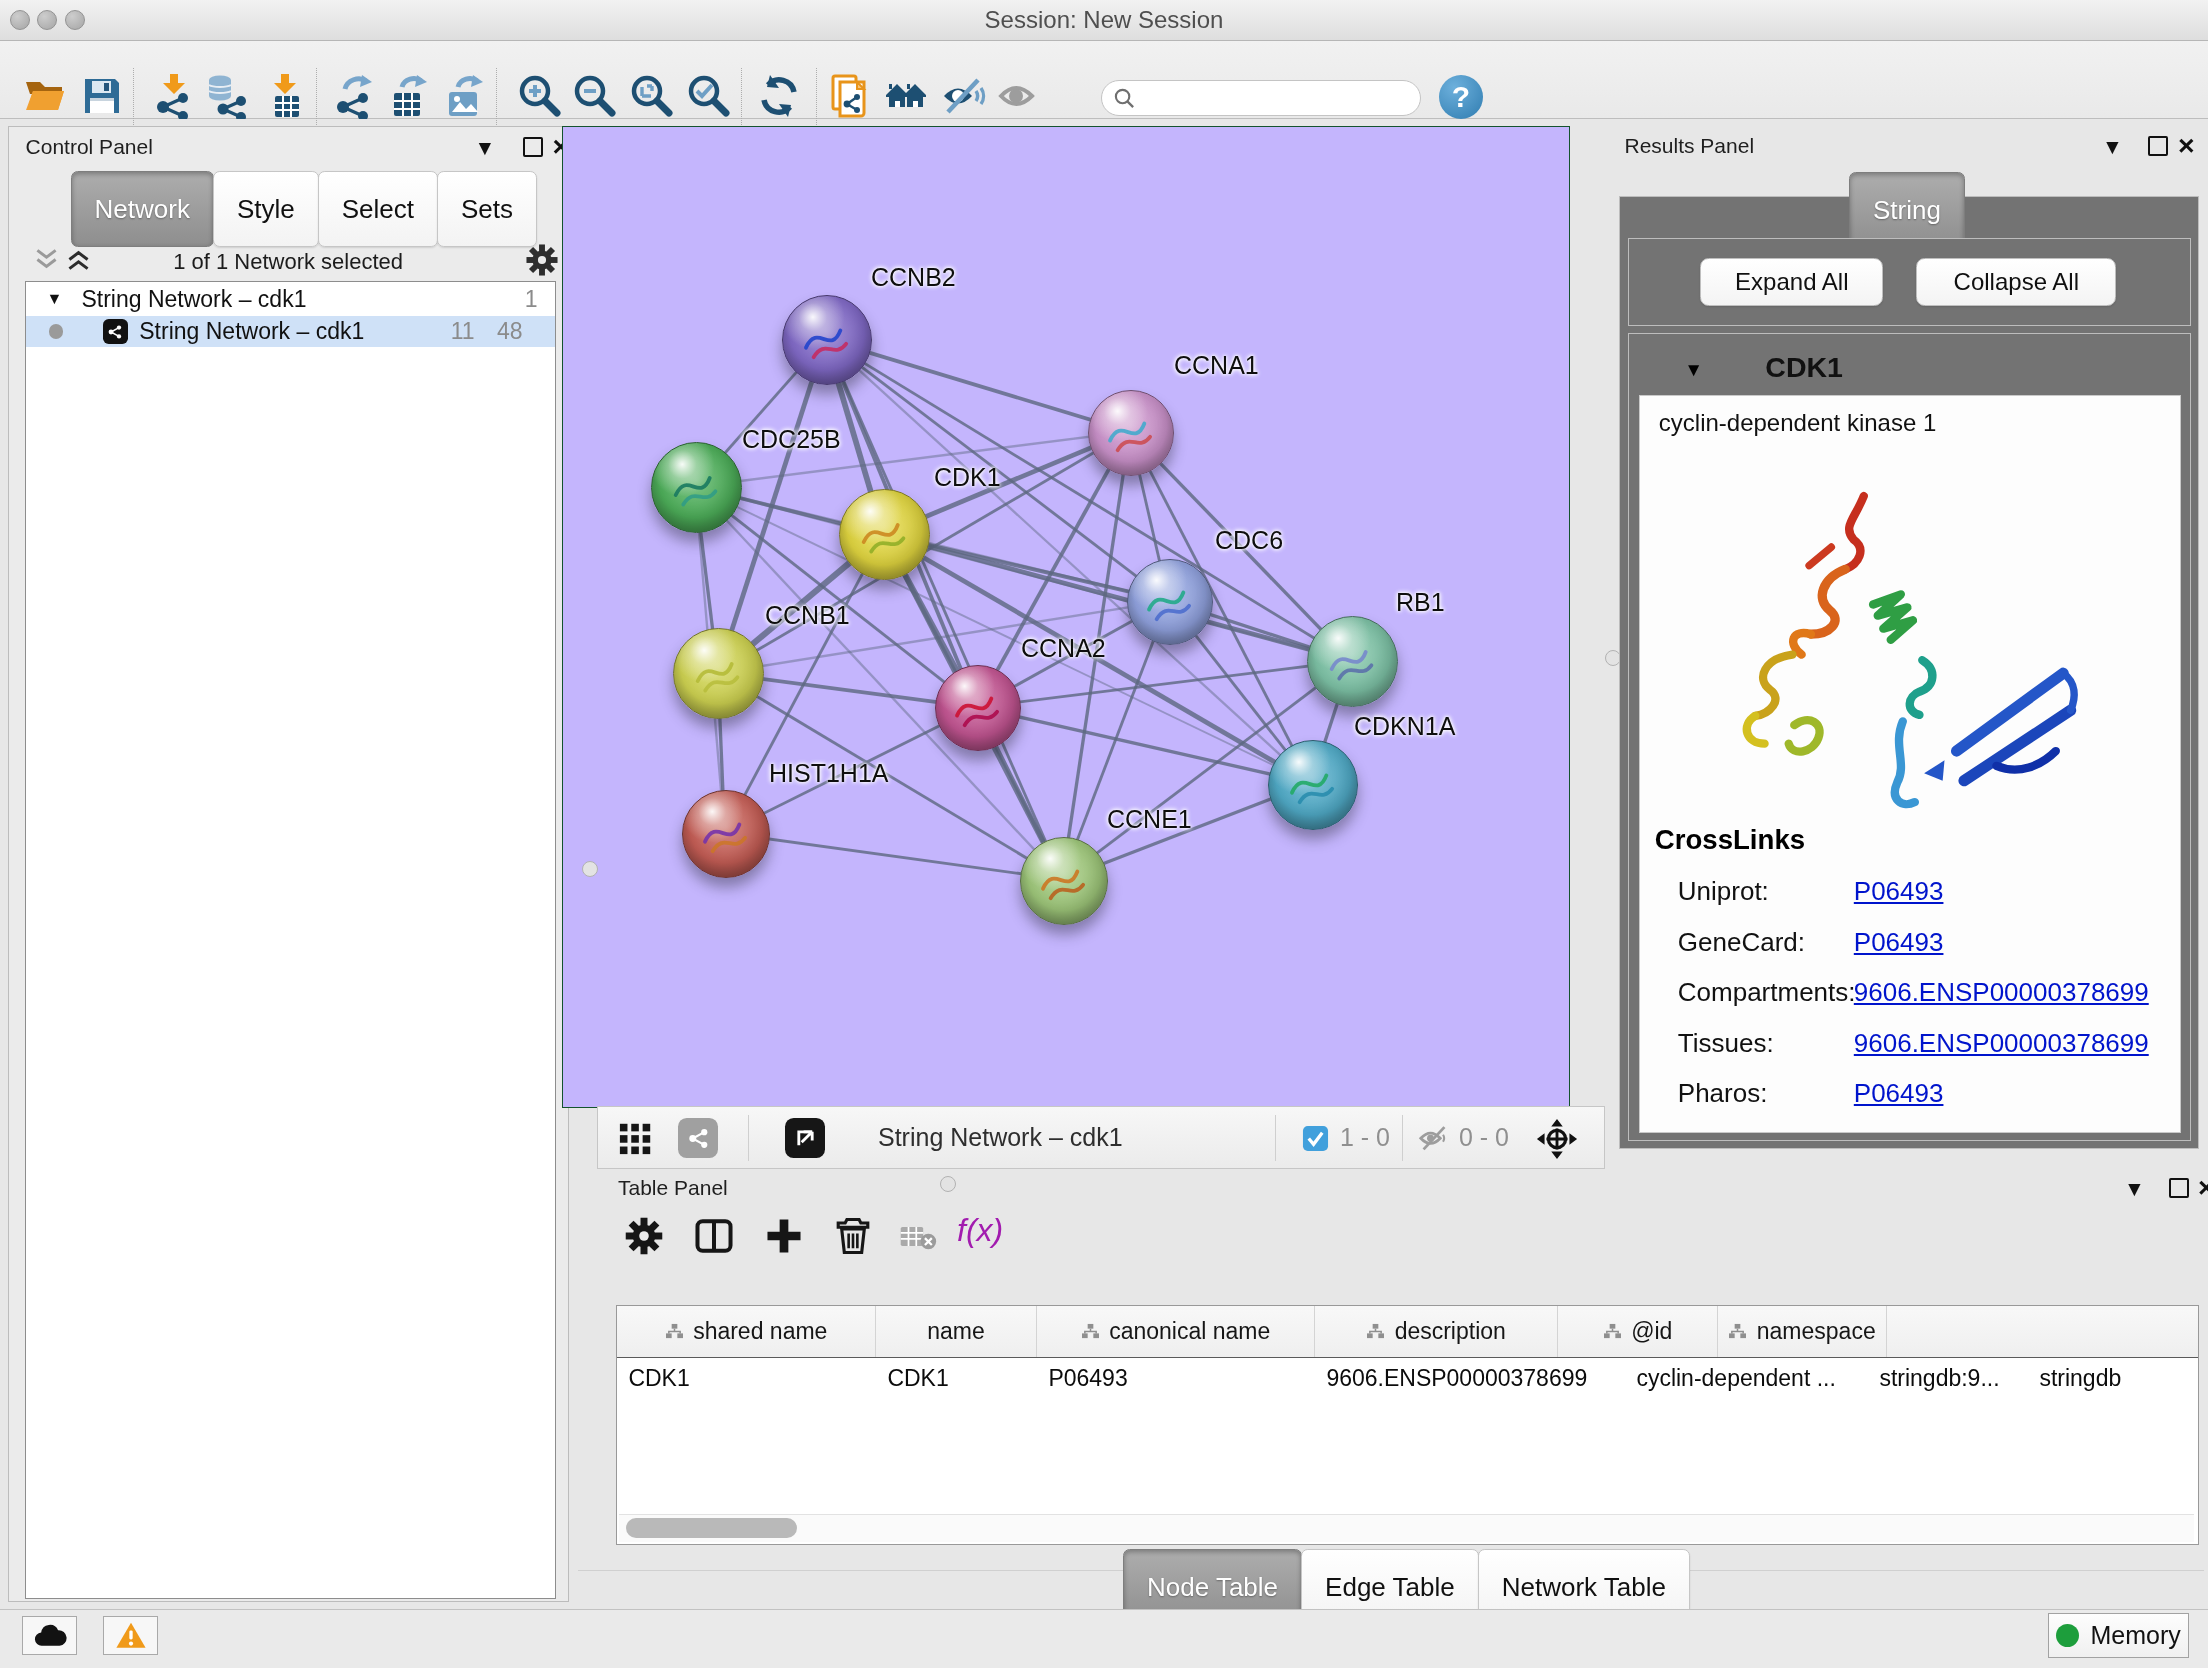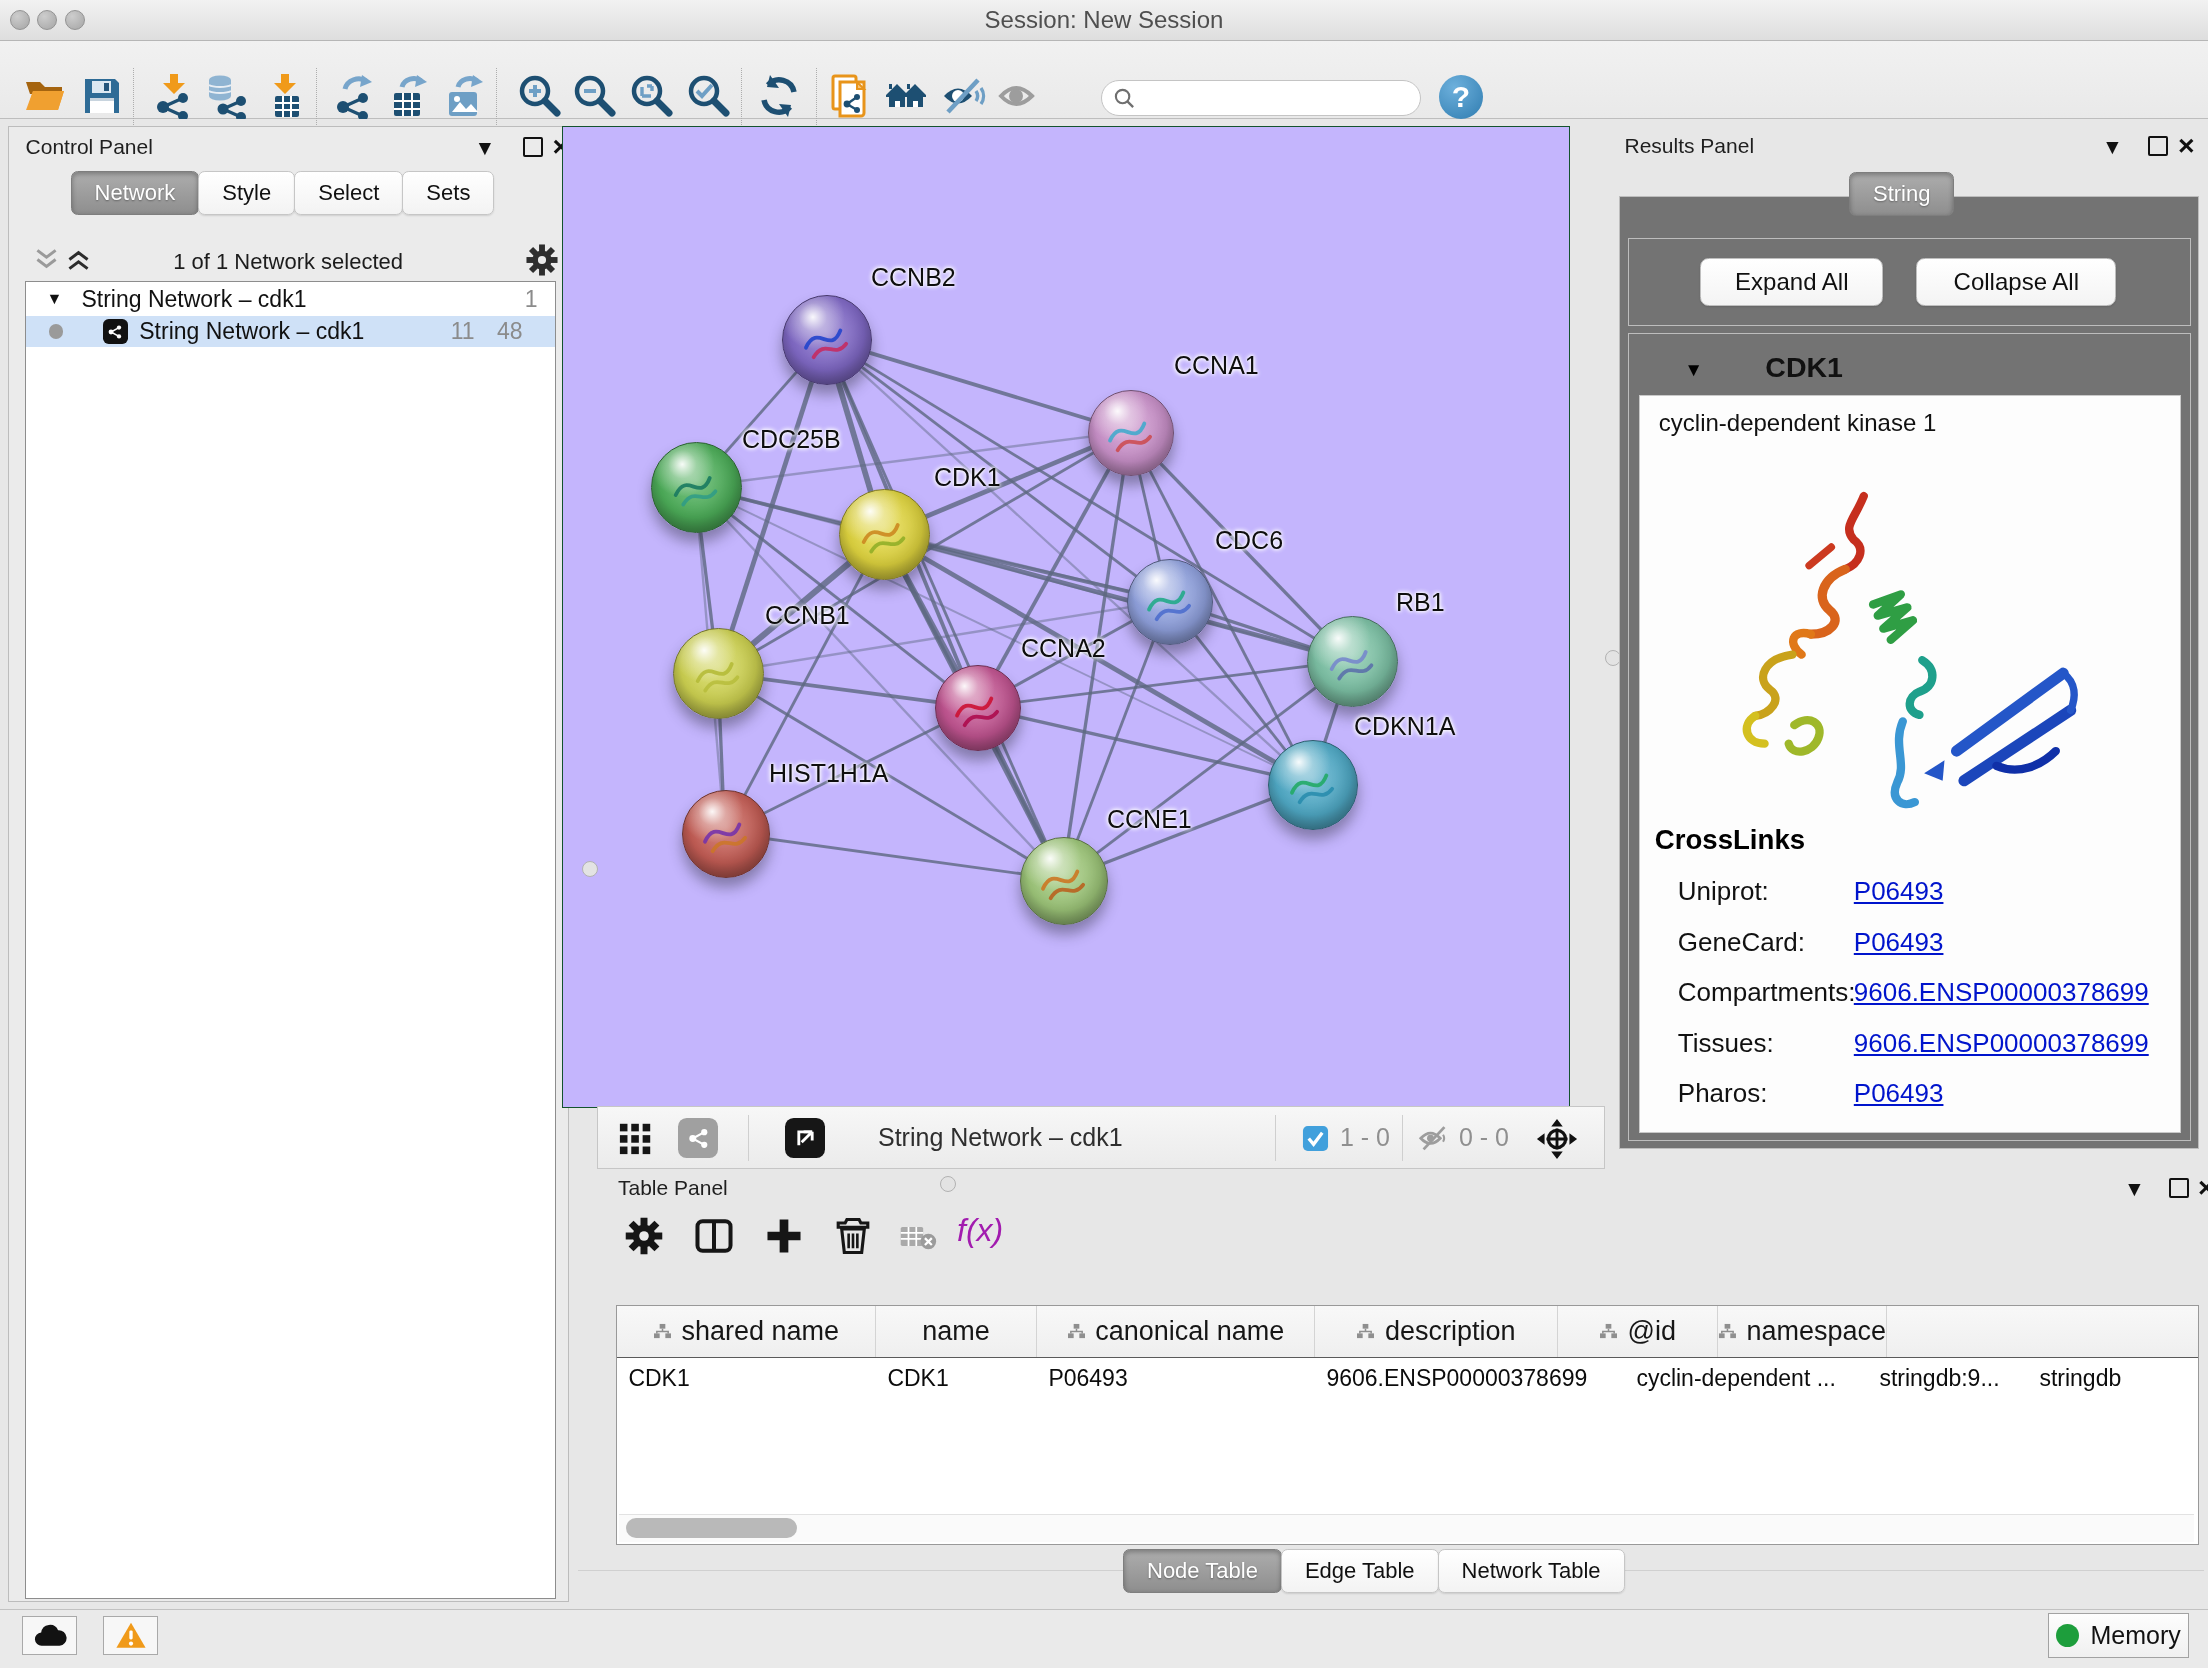--- a/index.html
+++ b/index.html
@@ -23,21 +23,21 @@
   .searchbox input{border:none;outline:none;font-size:21px;width:257px;background:transparent;margin-left:7.6px}
   .helpbtn{position:absolute;left:1439px;top:34px;width:44px;height:44px;border-radius:50%;
            background:radial-gradient(circle at 35% 28%,#6db0dc,#2f7cb0);display:flex;align-items:center;justify-content:center;
            color:#fff;font-size:30px;font-weight:bold}
   
   .phead{position:absolute;font-size:21px;color:#1f1f1f}
   .wicon{position:absolute;font-size:21px;color:#111;line-height:21px}
   .sqicon{position:absolute;width:16px;height:16px;border:2.4px solid #111;border-radius:1.9px}
   .xicon{position:absolute;font-size:28.5px;font-weight:bold;color:#111;line-height:23px}
   .tabrow{position:absolute;display:flex}
-  .tab{height:42px;display:flex;align-items:center;justify-content:center;padding:0 23px;font-size:22px;
+  .tab{height:42px;display:flex;align-items:center;justify-content:center;padding:16px 23px;font-size:26px;
        background:linear-gradient(#ffffff,#f3f3f3);border:1px solid #c6c6c6;color:#101010;border-radius:6.7px;
        margin-left:-1px;box-shadow:0 1px 1.9px rgba(0,0,0,.12)}
   .tab.active{background:linear-gradient(#adadad,#8e8e8e);color:#fff;border-color:#7e7e7e;
        box-shadow:inset 0 1.9px 4.8px rgba(0,0,0,.3);text-shadow:0 1px 1.9px rgba(0,0,0,.35)}
   
   .cpanel{left:7.6px;top:126px;width:561px;height:1476px;background:#ebebeb;border:1px solid #bcbcbc;box-sizing:border-box}
   .statusrow{position:absolute;left:0;top:114px;width:100%;height:42px;font-size:22px;color:#1c1c1c}
   .treebox{position:absolute;left:16px;top:154px;width:529px;height:1316px;background:#fff;border:1.9px solid #8d8d8d}
   .trow{position:absolute;left:0;width:100%;height:31px;display:flex;align-items:center;font-size:23px;color:#111}
   .trow .cnt{position:absolute;color:#8b8b8b}
@@ -59,21 +59,21 @@
        border-radius:8.6px;font-size:24px;color:#101010;display:flex;align-items:center;justify-content:center;
        box-shadow:0 1px 1.9px rgba(0,0,0,.12)}
   .serif{font-family:Liberation Sans, sans-serif}
   .xlrow{position:absolute;font-size:26px;color:#111}
   .xlrow a{color:#0014cc;text-decoration:underline}
   
   .tpanel{left:578px;top:1172px;width:1626px;height:436px}
   .ttoolicon{position:absolute;top:44px}
   .tablebox{position:absolute;left:38px;top:133px;width:1583px;height:240px;background:#fff;border:1.9px solid #999;box-sizing:border-box}
   .thead{display:flex;height:51px;background:linear-gradient(#f8f8f8,#efefef);border-bottom:1.9px solid #5a5a5a}
-  .th{display:flex;align-items:center;justify-content:center;font-size:27px;color:#161616;gap:9.5px;
+  .th{display:flex;align-items:center;justify-content:center;font-size:23px;color:#161616;gap:9.5px;
       border-right:1px solid #d4d4d4;box-sizing:border-box;overflow:hidden;white-space:nowrap}
   .tr{display:flex;height:40px}
   .td{font-size:23px;color:#0c0c0c;padding-left:11.4px;display:flex;align-items:center;box-sizing:border-box;
       overflow:hidden;white-space:nowrap}
   .hscroll{position:absolute;left:1.9px;bottom:1.9px;width:1575px;height:27px;background:#fafafa;border-top:1px solid #e2e2e2}
   .hthumb{position:absolute;left:7.6px;top:2.9px;width:171px;height:20px;border-radius:10.5px;background:#b9b9b9}
   
   .statusbar{left:0;top:1609px;width:2208px;height:59px;background:#eaeaea;border-top:1px solid #c2c2c2}
   .sbtn{position:absolute;top:5.7px;width:55px;height:39px;background:#f7f7f7;border:1.9px solid #a9a9a9;
         display:flex;align-items:center;justify-content:center;box-sizing:border-box}

